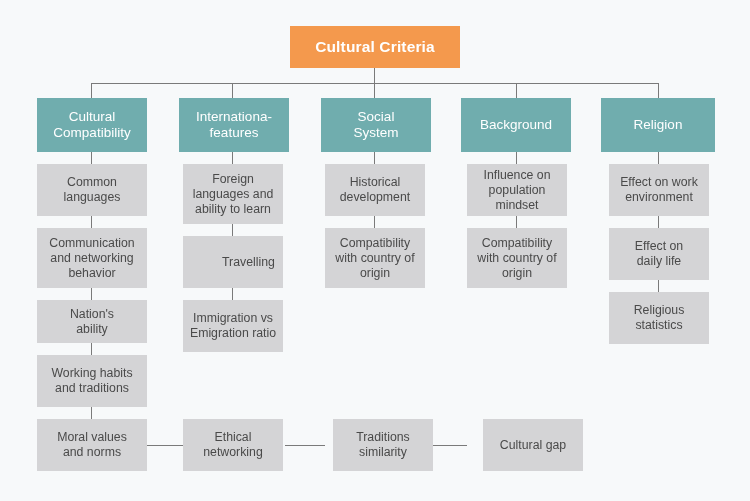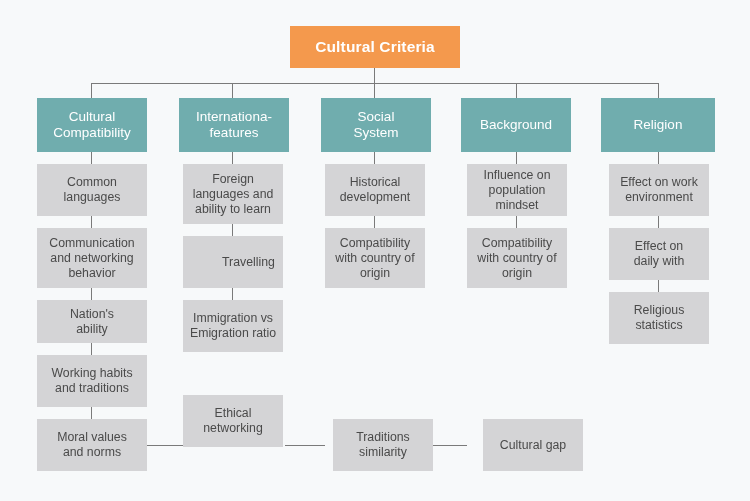--- a/index.html
+++ b/index.html
@@ -149,21 +149,21 @@
     <span style="white-space:pre-line;">Moral values
 and norms</span>
   </div>
   <div class="node leaf" style="left:183px; top:236px; width:100px; height:52px;padding-left:36px;">
     <span style="white-space:pre-line;">Travelling</span>
   </div>
   <div class="node leaf" style="left:183px; top:300px; width:100px; height:52px;">
     <span style="white-space:pre-line;">Immigration vs
 Emigration ratio</span>
   </div>
-  <div class="node leaf" style="left:183px; top:395px; width:100px; height:52px;">
+  <div class="node leaf" style="left:183px; top:419px; width:100px; height:52px;">
     <span style="white-space:pre-line;">Ethical
 networking</span>
   </div>
 
   <div class="node leaf" style="left:325px; top:164px; width:100px; height:52px;">
     <span style="white-space:pre-line;">Historical
 development</span>
   </div>
   <div class="node leaf" style="left:325px; top:228px; width:100px; height:60px;">
     <span style="white-space:pre-line;">Compatibility
@@ -188,20 +188,20 @@
   <div class="node leaf" style="left:467px; top:419px; width:100px; height:52px;margin-left:16px;">
     <span style="white-space:pre-line;">Cultural gap</span>
   </div>
 
   <div class="node leaf" style="left:609px; top:164px; width:100px; height:52px;">
     <span style="white-space:pre-line;">Effect on work
 environment</span>
   </div>
   <div class="node leaf" style="left:609px; top:228px; width:100px; height:52px;">
     <span style="white-space:pre-line;">Effect on
-daily with</span>
+daily life</span>
   </div>
   <div class="node leaf" style="left:609px; top:292px; width:100px; height:52px;">
     <span style="white-space:pre-line;">Religious
 statistics</span>
   </div>
 
 </div>
 
 </body></html>

